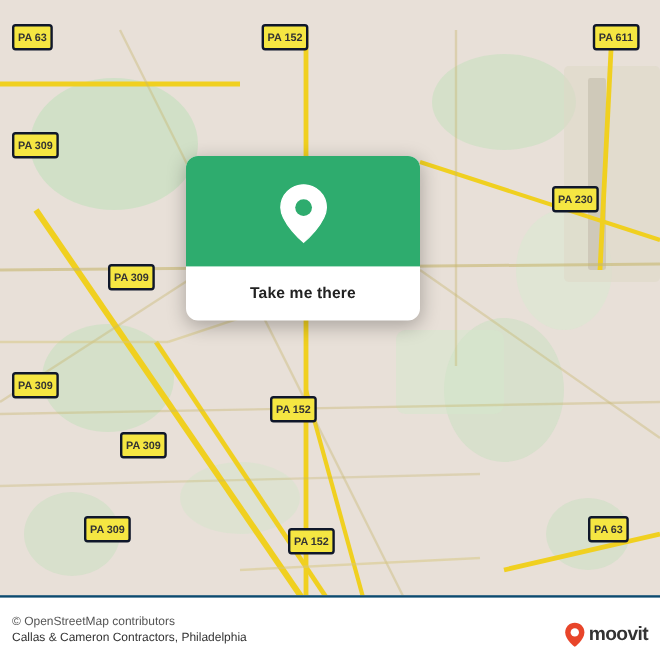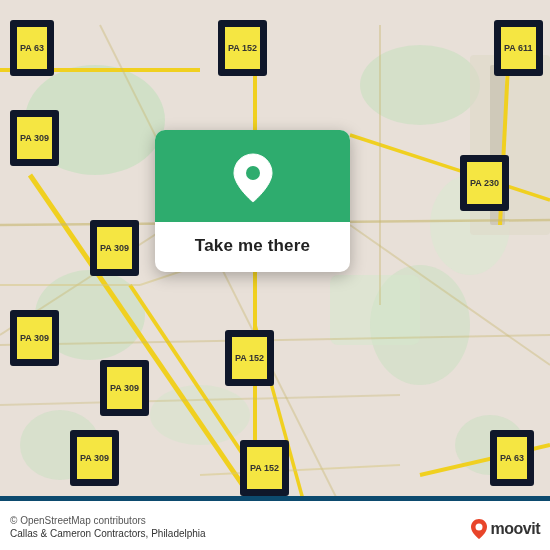--- a/index.html
+++ b/index.html
@@ -54,39 +54,39 @@
 
     
     .pin-icon {
       width: 44px;
       height: 52px;
       position: relative;
     }
 
     #popup-label {
       padding: 14px 10px 16px 10px;
-      font-size: 17px;
+      font-size: 13px;
       font-weight: 600;
       color: #222;
       text-align: left;
       cursor: pointer;
       letter-spacing: 0.01em;
     }
 
     
     #bottom-bar {
       position: absolute;
       bottom: 0; left: 0; right: 0;
       height: 54px;
       background: white;
       display: flex;
       flex-direction: column;
       justify-content: center;
       padding: 4px 10px 2px 10px;
-      border-top: 5px solid #0c4a6e;
+      border-top: 2px solid #0c4a6e;
       z-index: 20;
     }
 
     #attribution-text {
       font-size: 10px;
       color: #555;
       margin-bottom: 2px;
     }
 
     #location-title {
@@ -115,26 +115,26 @@
       font-size: 16px;
       font-weight: 700;
       color: #333;
       letter-spacing: -0.5px;
     }
 
     
     .road-badge {
       position: absolute;
       background: #f5e642;
-      border: 7px solid #0f172a;
+      border: 2px solid #0f172a;
       border-radius: 3px;
       font-size: 9px;
       font-weight: bold;
       color: #333;
-      padding: 16px 3px;
+      padding: 4px 3px;
       white-space: nowrap;
       z-index: 5;
     }
   </style>
 </head>
 <body>
 
 <div id="map-container">
 
   <svg id="map-svg" viewBox="0 0 550 500" xmlns="http://www.w3.org/2000/svg">

